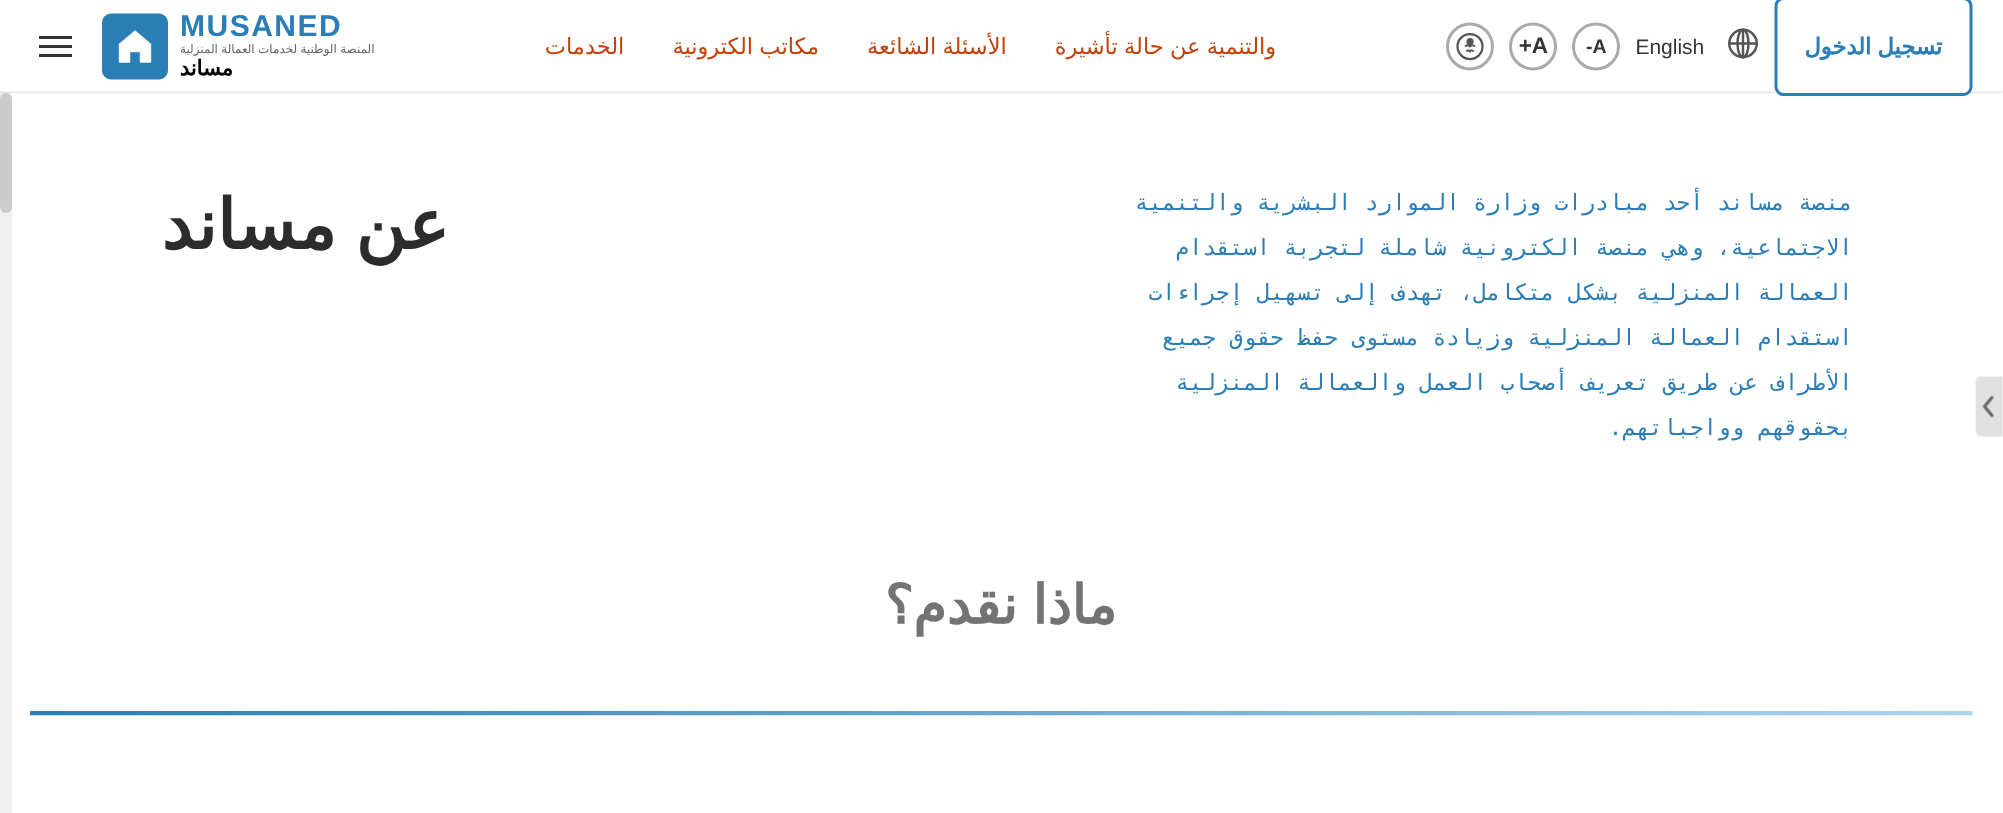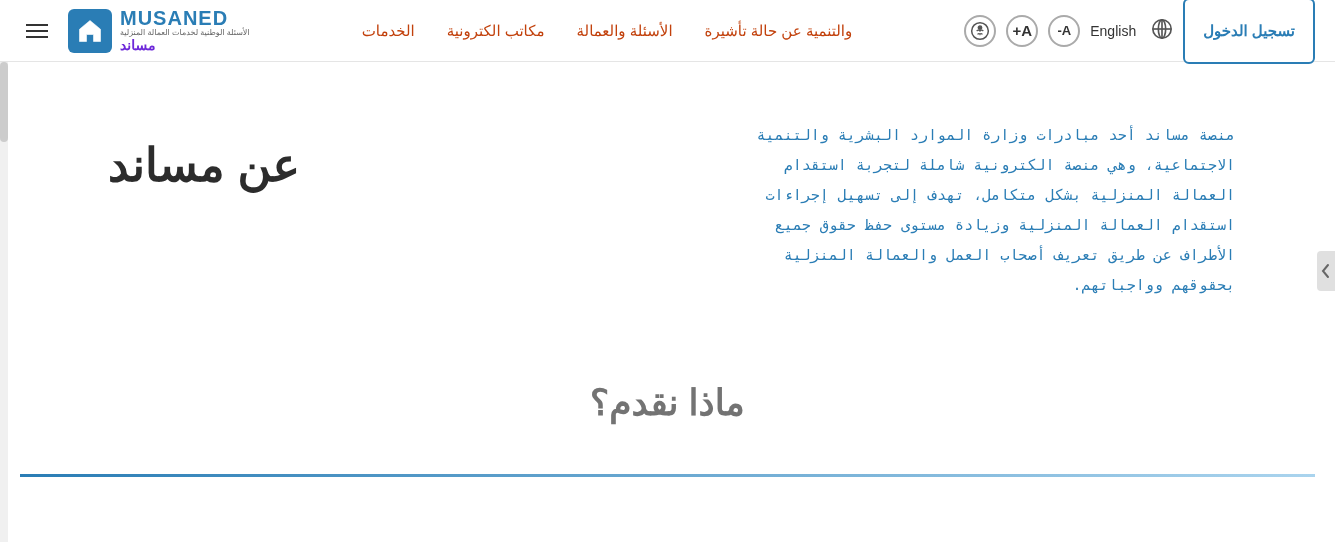--- a/index.html
+++ b/index.html
@@ -215,21 +215,20 @@
       text-align: right;
       padding-right: 0;
     }
 
     .about-title {
       font-size: 46px;
       font-weight: bold;
       color: #2c2c2c;
       direction: rtl;
       text-align: right;
-      margin-top: 16px;
     }
 
     .about-text-area {
       flex: 1;
       text-align: right;
       direction: rtl;
       padding-left: 40px;
       max-width: 560px;
       font-family: Liberation Mono, monospace;
     }
@@ -313,31 +312,31 @@
         <circle cx="12" cy="12" r="10"></circle>
         <circle cx="12" cy="8" r="2" fill="#555"></circle>
         <path d="M8 12 Q10 10 12 12 Q14 10 16 12" stroke="#555" stroke-width="1.5" fill="none"></path>
         <path d="M9 16 Q11 14 12 16 Q13 14 15 16" stroke="#555" stroke-width="1.5" fill="none"></path>
       </svg>
     </button>
   </div>
 
   <nav class="header-nav">
     <span class="nav-item">والتنمية عن حالة تأشيرة</span>
-    <span class="nav-item">الأسئلة والعمالة</span>
+    <span class="nav-item">الأسئلة الشائعة</span>
     <span class="nav-item">مكاتب الكترونية</span>
     <span class="nav-item">الخدمات</span>
   </nav>
 
   <div class="header-right">
     <div class="logo-area">
       <div class="logo-text-area">
         <span class="logo-musaned">MUSANED</span>
-        <span class="logo-subtitle">الأسئلة الوطنية لخدمات العمالة المنزلية</span>
-        <span style="font-size:14px; color:#6d28d9; font-weight:bold; direction:rtl;">مساند</span>
+        <span class="logo-subtitle">المنصة الوطنية لخدمات العمالة المنزلية</span>
+        <span style="font-size:14px; color:#000000; font-weight:bold; direction:rtl;">مساند</span>
       </div>
       <div class="logo-box">
         <svg width="28" height="28" viewBox="0 0 24 24" fill="none">
           <path d="M3 10.5L12 3l9 7.5V21H15v-6H9v6H3V10.5z" fill="white" stroke="white" stroke-width="0.5"></path>
         </svg>
       </div>
     </div>
     <button class="hamburger-btn" aria-label="Menu">
       <span></span>
       <span></span>

